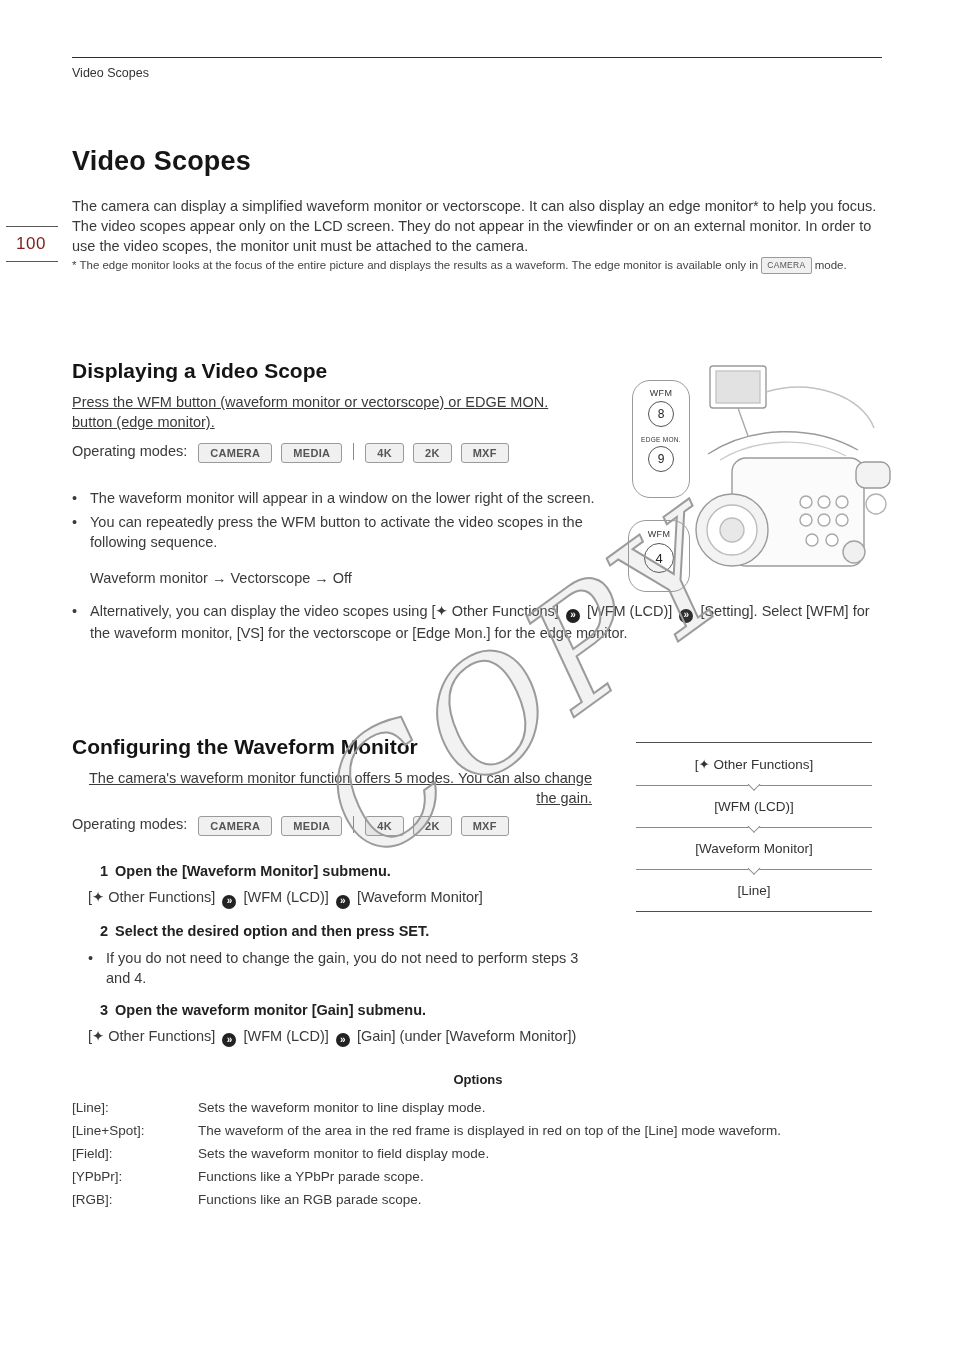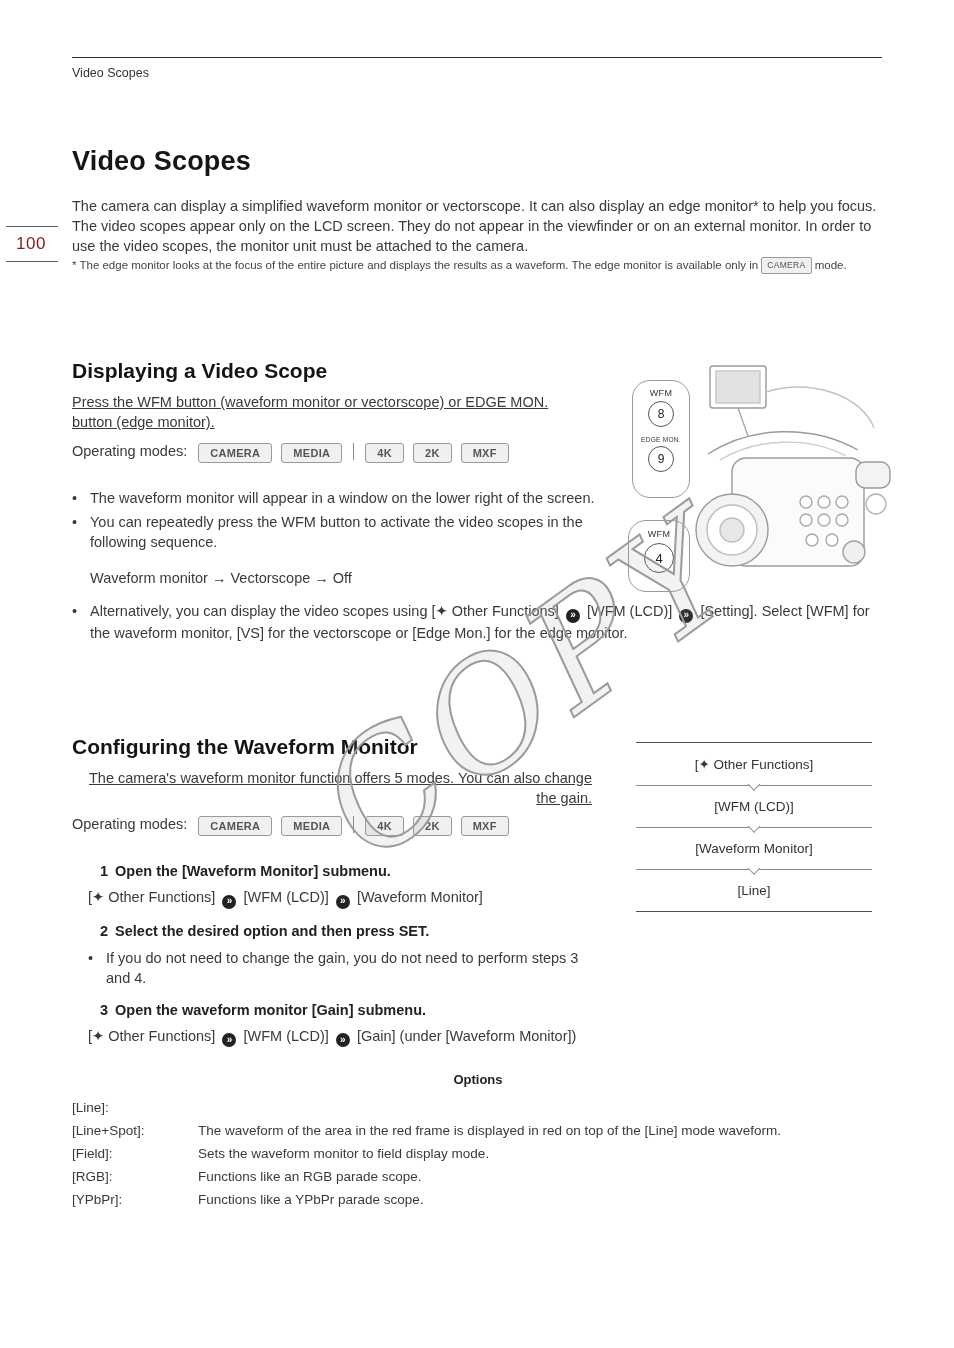--- a/index.html
+++ b/index.html
@@ -273,32 +273,33 @@
         </span>
       <span>[Gain] (under [Waveform Monitor])</span>
     </div>
 
   </div>
 
   <div class="options">
     <div class="options-heading">Options</div>
     <div class="opt-row">
       <span class="opt-label">[Line]:</span>
+      <span class="opt-desc">Sets the waveform monitor to line display mode.</span>
     </div>
     <div class="opt-row">
       <span class="opt-label">[Line+Spot]:</span>
       <span class="opt-desc">The waveform of the area in the red frame is displayed in red on top of the [Line] mode waveform.</span>
     </div>
     <div class="opt-row">
       <span class="opt-label">[Field]:</span>
       <span class="opt-desc">Sets the waveform monitor to field display mode.</span>
     </div>
     <div class="opt-row">
+      <span class="opt-label">[YPbPr]:</span>
+      <span class="opt-desc">Functions like a YPbPr parade scope.</span>
+    </div>
+    <div class="opt-row">
       <span class="opt-label">[RGB]:</span>
       <span class="opt-desc">Functions like an RGB parade scope.</span>
     </div>
-    <div class="opt-row">
-      <span class="opt-label">[YPbPr]:</span>
-      <span class="opt-desc">Functions like a YPbPr parade scope.</span>
-    </div>
   </div>
 
 </div>
 
 </body></html>

